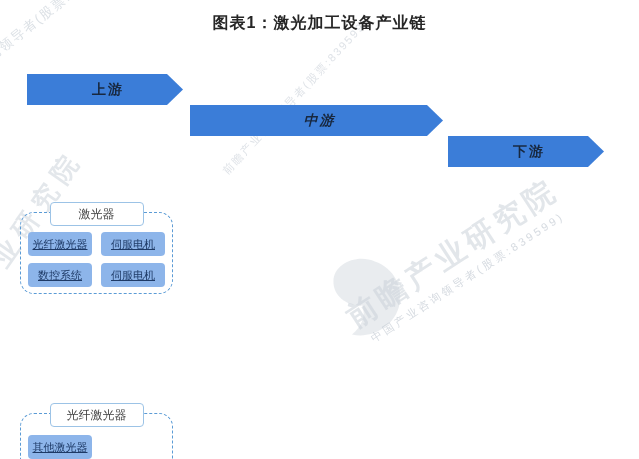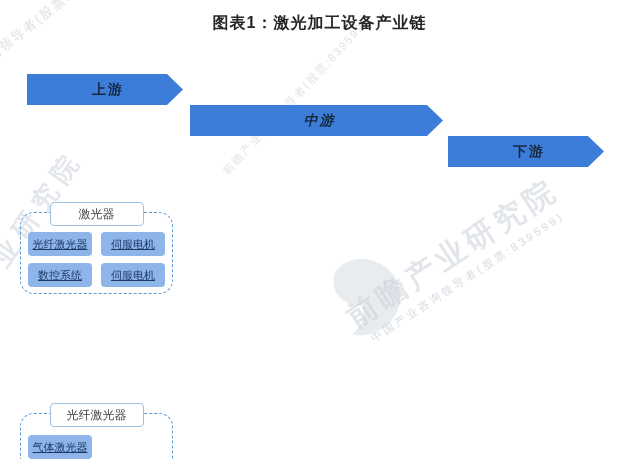--- a/index.html
+++ b/index.html
@@ -93,18 +93,18 @@
       <div class="item">伺服电机</div>
       <div class="item">数控系统</div>
       <div class="item">伺服电机</div>
     </div>
   </div>
 
   <div class="group z" style="left:20px;top:197px;width:153px;height:95px;">
     <div class="dash-box"></div>
     <div class="ghead" style="width:92px;">光纤激光器</div>
     <div class="grid2" style="padding-top:8px;gap:9px 9px;">
-      <div class="item">气体激光器</div>
+      <div class="item">其他激光器</div>
 
     </div>
   </div>
 
 </div>
 
 </body></html>

